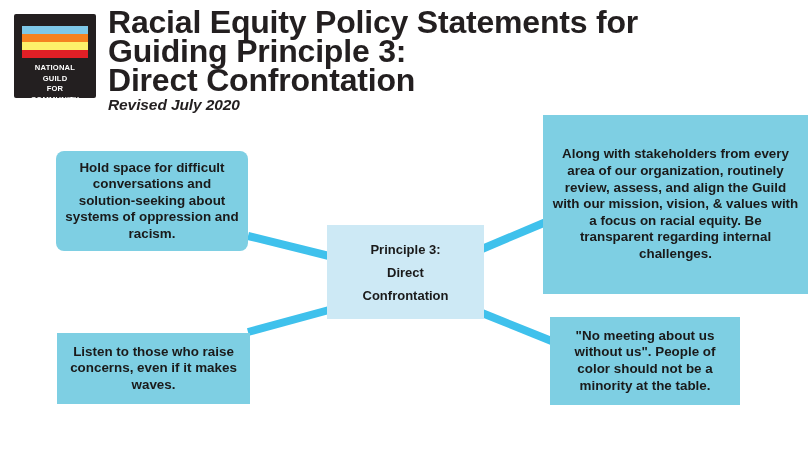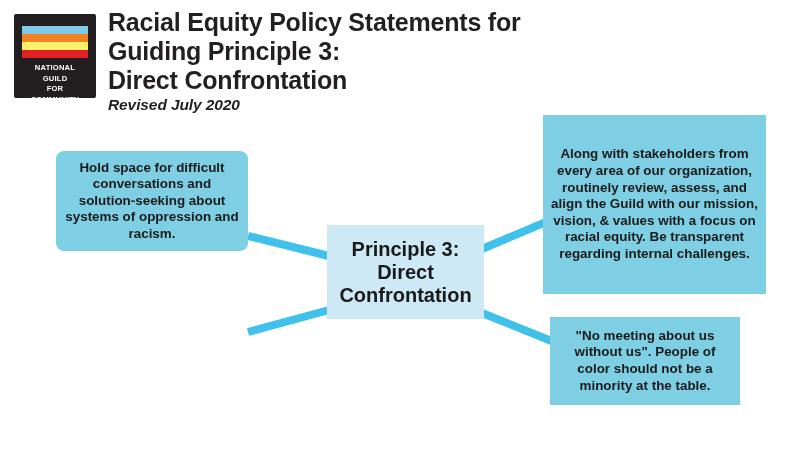--- a/index.html
+++ b/index.html
@@ -63,21 +63,21 @@
   }
 
   #title-block {
     position: absolute;
     left: 108px;
     top: 8px;
     width: 680px;
   }
   #title {
     font-family: "Liberation Sans", sans-serif;
-    font-size: 25px;
+    font-size: 32px;
     font-weight: 700;
     line-height: 29px;
     color: #231f20;
     letter-spacing: -0.2px;
     white-space: pre-line;
   }
   #subtitle {
     margin-top: 1px;
     font-family: "Liberation Sans", sans-serif;
     font-size: 15.5px;
@@ -114,28 +114,28 @@
     font-weight: 700;
   }
   .node-outer {
     background: #7ecfe3;
     font-size: 13.4px;
     line-height: 16.6px;
     padding: 4px 8px;
   }
   .node-center {
     background: #cde9f5;
-    font-size: 20px;
+    font-size: 13px;
     line-height: 23px;
     padding: 4px 6px;
   }
 
   #node-top-left   { left: 56px;  top: 151px; width: 192px; height: 100px; border-radius: 8px; }
   #node-bottom-left{ left: 57px;  top: 333px; width: 193px; height: 71px;  }
-  #node-top-right  { left: 543px; top: 115px; width: 223px; height: 179px; }
+  #node-top-right  { left: 543px; top: 115px; width: 265px; height: 179px; }
   #node-bottom-right{left: 550px; top: 317px; width: 190px; height: 88px;  }
   #node-center     { left: 327px; top: 225px; width: 157px; height: 94px;  }
 </style>
 </head>
 <body>
 
 <div id="canvas">
 
   <div id="header">
 
@@ -164,20 +164,21 @@
 
     <svg id="connectors" viewBox="0 0 812 456">
       <line x1="248" y1="236" x2="329" y2="256" stroke="#3fc1ec" stroke-width="8"></line>
       <line x1="248" y1="332" x2="329" y2="310" stroke="#3fc1ec" stroke-width="8"></line>
       <line x1="482" y1="249" x2="546" y2="222" stroke="#3fc1ec" stroke-width="8"></line>
       <line x1="482" y1="313" x2="554" y2="342" stroke="#3fc1ec" stroke-width="8"></line>
     </svg>
 
     <div class="node node-outer" id="node-top-left">Hold space for difficult conversations and solution-seeking about systems of oppression and racism.</div>
 
+    <div class="node node-outer" id="node-bottom-left">Listen to those who raise concerns, even if it makes waves.</div>
 
     <div class="node node-outer" id="node-top-right">Along with stakeholders from every area of our organization, routinely review, assess, and align the Guild with our mission, vision, &amp; values with a focus on racial equity. Be transparent regarding internal challenges.</div>
 
     <div class="node node-outer" id="node-bottom-right">"No meeting about us without us". People of color should not be a minority at the table.</div>
 
     <div class="node node-center" id="node-center" style="white-space:pre-line">Principle 3:
 Direct
 Confrontation</div>
 
   </div>

